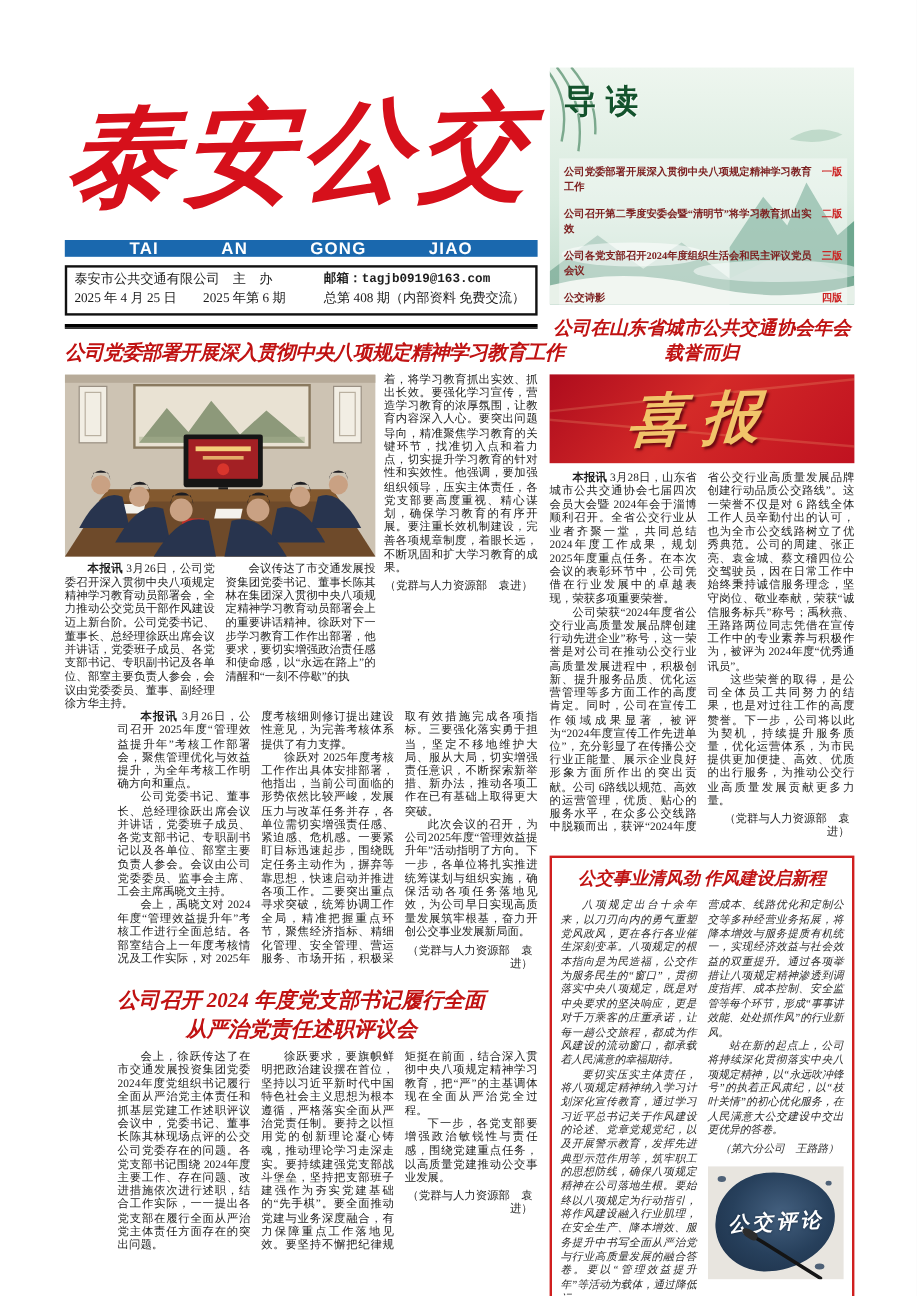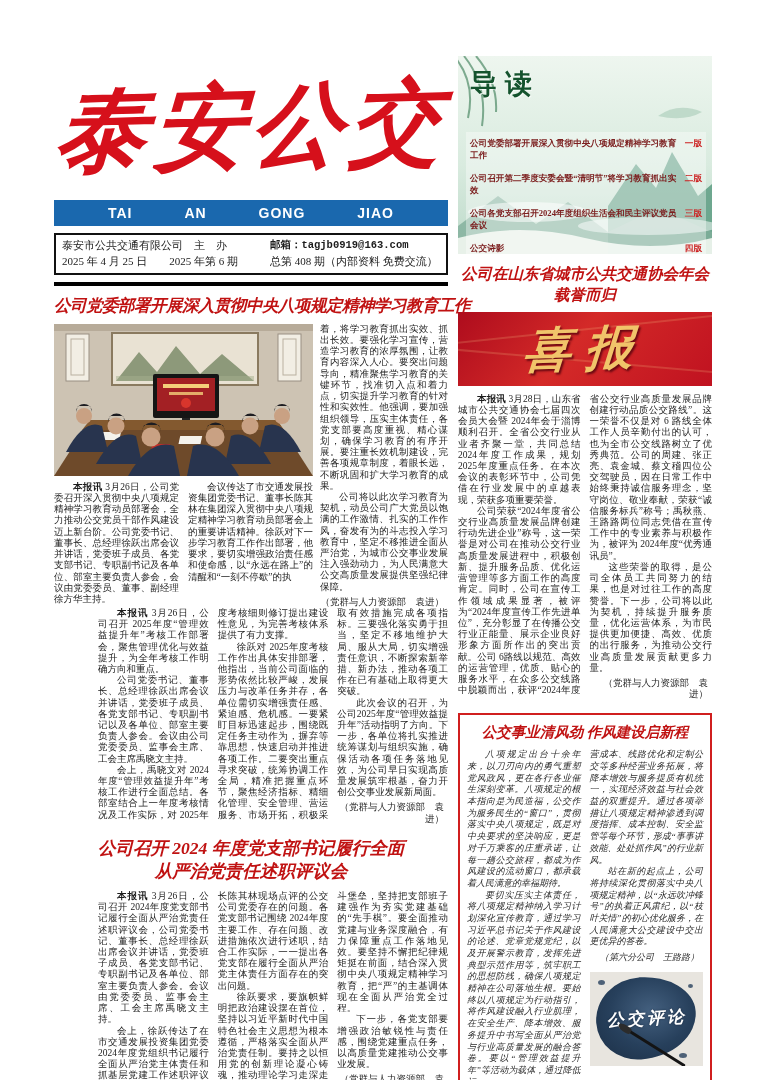--- a/index.html
+++ b/index.html
@@ -7,21 +7,21 @@
   body { font-family:"Liberation Serif","DejaVu Serif",serif; color:#1c1c1c; }
   .page { width:764px; height:1080px; background:#fff; padding:56px 52px 0 54px;
           display:flex; gap:10px; overflow:hidden; }
   .col-left { width:394px; flex:0 0 394px; }
   .col-right { flex:1; min-width:0; }
 
   
   .calli { height:142px; display:flex; align-items:center; justify-content:center; }
   .calli span { font-size:92px; font-weight:bold; font-style:italic; color:#d6101b;
                 letter-spacing:6px; transform:rotate(-1.5deg) skewX(-4deg); white-space:nowrap; }
-  .pinyin { height:26px; background:#1a68ae; display:flex; align-items:center;
+  .pinyin { height:14px; background:#1a68ae; display:flex; align-items:center;
             justify-content:space-around; padding:0 28px; margin-top:2px; }
   .pinyin span { color:#fff; font-family:"Liberation Sans",sans-serif; font-weight:bold;
                  font-size:14px; letter-spacing:1px; }
   .infobox { border:2px solid #111; margin-top:7px; padding:3px 6px; font-size:11px; line-height:1.45; }
   .inforow { display:flex; }
   .inforow .l { width:55%; }
   .inforow .r { width:45%; font-family:"Liberation Mono","DejaVu Sans Mono",monospace; font-size:10.5px;font-weight:bold; }
   .dblrule { margin-top:7px; border-top:3.5px solid #000; border-bottom:1.5px solid #000; height:4px; }
 
   
@@ -169,41 +169,39 @@
 
         <div class="bodytxt twocol" style="margin-top:6px">
             <p><b>本报讯</b> 3月26日，公司党委召开深入贯彻中央八项规定精神学习教育动员部署会，全力推动公交党员干部作风建设迈上新台阶。公司党委书记、董事长、总经理徐跃出席会议并讲话，党委班子成员、各党支部书记、专职副书记及各单位、部室主要负责人参会，会议由党委委员、董事、副经理徐方华主持。</p>
             <p>会议传达了市交通发展投资集团党委书记、董事长陈其林在集团深入贯彻中央八项规定精神学习教育动员部署会上的重要讲话精神。徐跃对下一步学习教育工作作出部署，他要求，要切实增强政治责任感和使命感，以“永远在路上”的清醒和“一刻不停歇”的执</p>
           </div>
       </div>
 
       <div class="a1side bodytxt noind">
         <div class="noind">
             <p>着，将学习教育抓出实效、抓出长效。要强化学习宣传，营造学习教育的浓厚氛围，让教育内容深入人心。要突出问题导向，精准聚焦学习教育的关键环节，找准切入点和着力点，切实提升学习教育的针对性和实效性。他强调，要加强组织领导，压实主体责任，各党支部要高度重视、精心谋划，确保学习教育的有序开展。要注重长效机制建设，完善各项规章制度，着眼长远，不断巩固和扩大学习教育的成果。</p>
-            <p>公司将以此次学习教育为契机，动员公司广大党员以饱满的工作激情、扎实的工作作风，奋发有为的斗志投入学习教育中，坚定不移推进全面从严治党，为城市公交事业发展注入强劲动力，为人民满意大公交高质量发展提供坚强纪律保障。</p>
           </div>
         <div class="byline">（党群与人力资源部　袁进）</div>
       </div>
     </div>
 
     <div class="bodytxt threecol">
       <div>
           <p><b>本报讯</b> 3月26日，公司召开 2025年度“管理效益提升年”考核工作部署会，聚焦管理优化与效益提升，为全年考核工作明确方向和重点。</p>
           <p>公司党委书记、董事长、总经理徐跃出席会议并讲话，党委班子成员、各党支部书记、专职副书记以及各单位、部室主要负责人参会。会议由公司党委委员、监事会主席、工会主席禹晓文主持。</p>
           <p>会上，禹晓文对 2024年度“管理效益提升年”考核工作进行全面总结。各部室结合上一年度考核情况及工作实际，对 2025年度考核细则修订提出建设性意见，为完善考核体系提供了有力支撑。</p>
           <p>徐跃对 2025年度考核工作作出具体安排部署，他指出，当前公司面临的形势依然比较严峻，发展压力与改革任务并存，各单位需切实增强责任感、紧迫感、危机感。一要紧盯目标迅速起步，围绕既定任务主动作为，摒弃等靠思想，快速启动并推进各项工作。二要突出重点寻求突破，统筹协调工作全局，精准把握重点环节，聚焦经济指标、精细化管理、安全管理、营运服务、市场开拓，积极采取有效措施完成各项指标。三要强化落实勇于担当，坚定不移地维护大局、服从大局，切实增强责任意识，不断探索新举措、新办法，推动各项工作在已有基础上取得更大突破。</p>
           <p>此次会议的召开，为公司2025年度“管理效益提升年”活动指明了方向。下一步，各单位将扎实推进统筹谋划与组织实施，确保活动各项任务落地见效，为公司早日实现高质量发展筑牢根基，奋力开创公交事业发展新局面。</p>
         </div>
       <div class="byline">（党群与人力资源部　袁进）</div>
     </div>
 
     <h2 class="h-red h3a">公司召开 2024 年度党支部书记履行全面从严治党责任述职评议会</h2>
     <div class="bodytxt threecol">
       <div>
-          <p><b>本报讯</b> 3月26日，公司召开 2024年度党支部书记履行全面从严治党责任述职评议会，公司党委书记、董事长、总经理徐跃出席会议并讲话，党委班子成员、各党支部书记、专职副书记及各单位、部室主要负责人参会。会议由党委委员、监事会主席、工会主席禹晓文主持。</p>
           <p>会上，徐跃传达了在市交通发展投资集团党委 2024年度党组织书记履行全面从严治党主体责任和抓基层党建工作述职评议会议中，党委书记、董事长陈其林现场点评的公交公司党委存在的问题。各党支部书记围绕 2024年度主要工作、存在问题、改进措施依次进行述职，结合工作实际，一一提出各党支部在履行全面从严治党主体责任方面存在的突出问题。</p>
           <p>徐跃要求，要旗帜鲜明把政治建设摆在首位，坚持以习近平新时代中国特色社会主义思想为根本遵循，严格落实全面从严治党责任制。要持之以恒用党的创新理论凝心铸魂，推动理论学习走深走实。要持续建强党支部战斗堡垒，坚持把支部班子建强作为夯实党建基础的“先手棋”。要全面推动党建与业务深度融合，有力保障重点工作落地见效。要坚持不懈把纪律规矩挺在前面，结合深入贯彻中央八项规定精神学习教育，把“严”的主基调体现在全面从严治党全过程。</p>
           <p>下一步，各党支部要增强政治敏锐性与责任感，围绕党建重点任务，以高质量党建推动公交事业发展。</p>
         </div>
       <div class="byline">（党群与人力资源部　袁进）</div>
     </div>
   </div>
 
   <div class="col-right">
 

